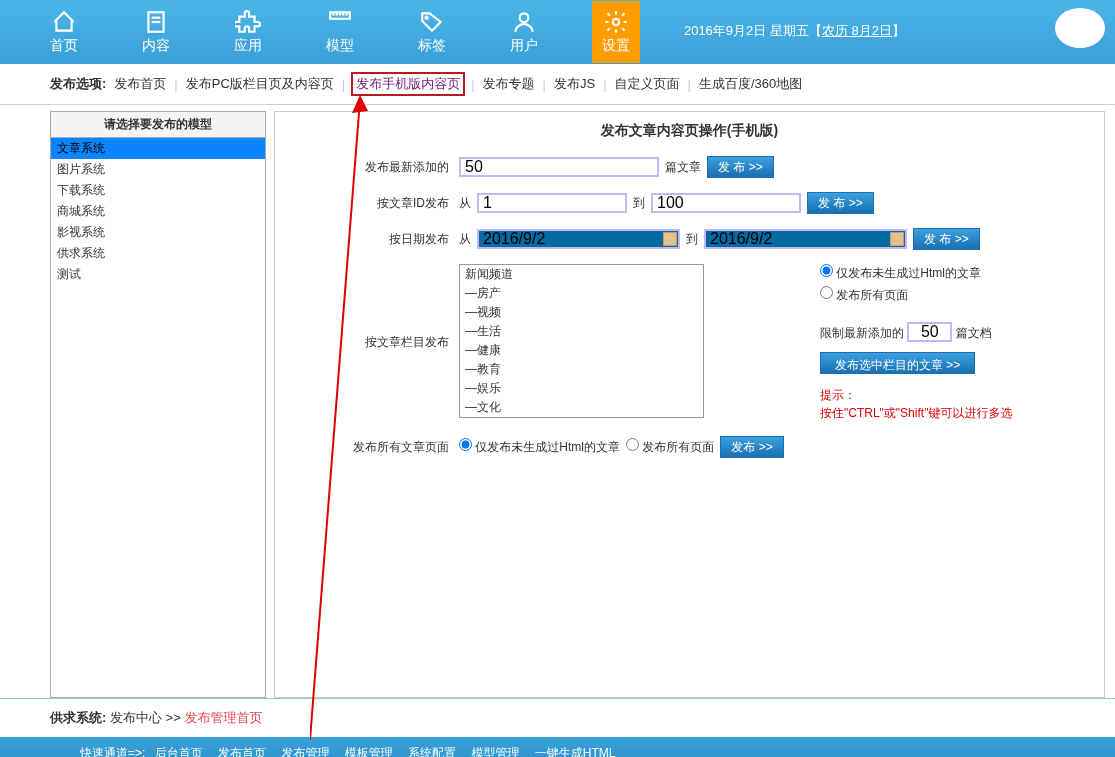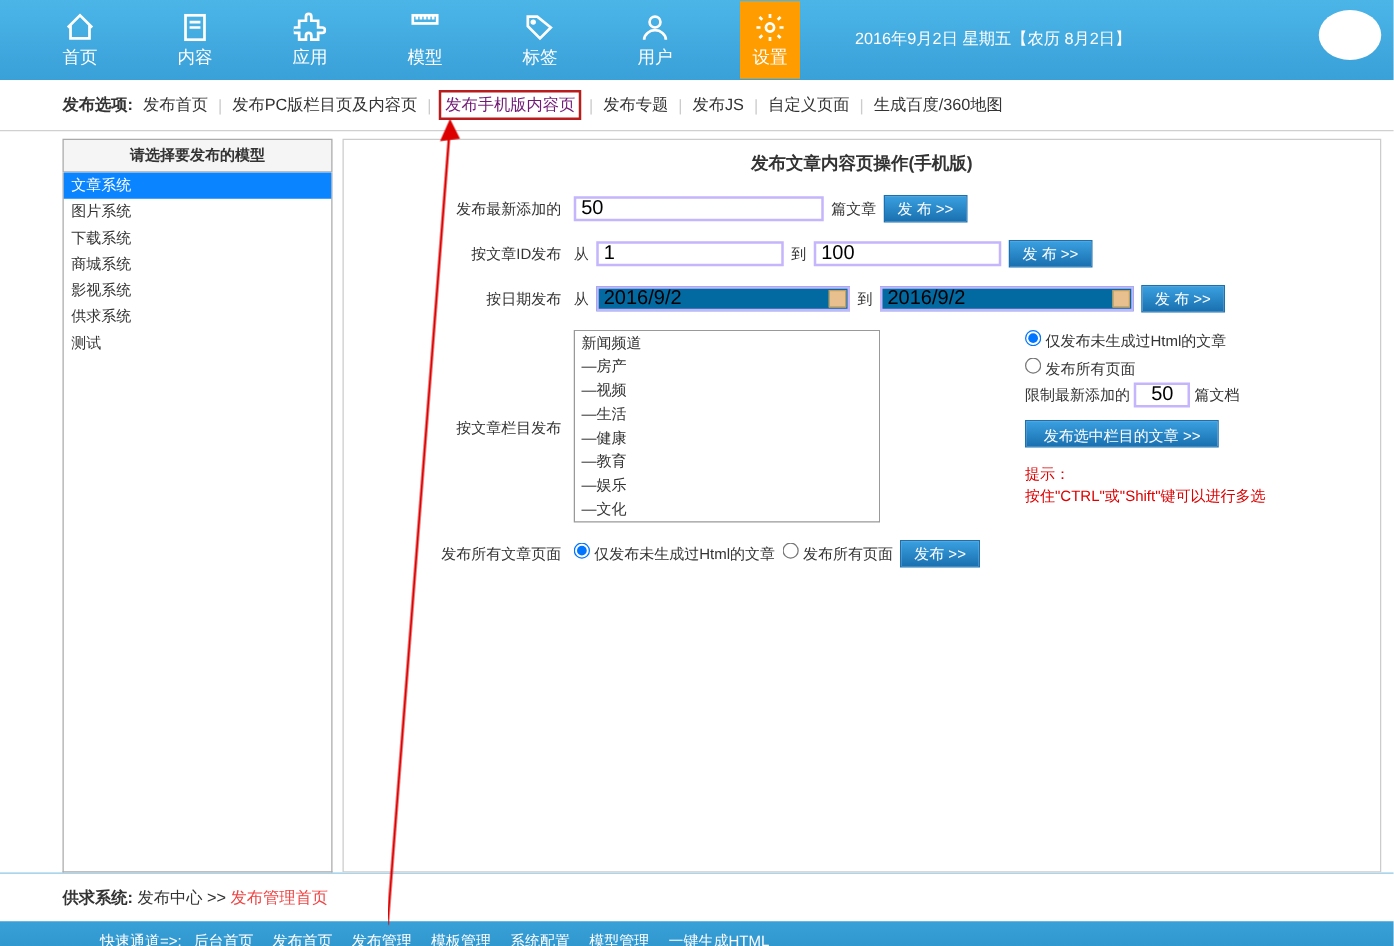--- a/index.html
+++ b/index.html
@@ -4,49 +4,49 @@
 <style>
 * { box-sizing: border-box; margin: 0; padding: 0; }
 body { font-family: "Microsoft YaHei", Arial, sans-serif; font-size: 12px; color: #333; background: #fff; width: 1115px; }
 .topbar { height: 64px; background: linear-gradient(to bottom, #4bb5e8, #3aa0d8); display: flex; align-items: center; padding: 0 0 0 40px; position: relative; }
 .nav { display: flex; gap: 44px; }
 .nav-item { display: flex; flex-direction: column; align-items: center; color: #fff; cursor: pointer; padding: 8px 10px; }
 .nav-item.active { background: #ff9c00; }
 .nav-icon { width: 26px; height: 26px; margin-bottom: 2px; }
 .nav-label { font-size: 14px; }
 .top-date { position: absolute; right: 210px; top: 22px; color: #fff; font-size: 13px; }
-.top-date a { color: #fff; }
+.top-date a { color: #fff; text-decoration: underline; }
 .cloud { position: absolute; right: 10px; top: 8px; width: 50px; height: 40px; background: #fff; border-radius: 50%; }
 .sub-tabs { padding: 8px 10px 8px 50px; border-bottom: 1px solid #d0d0d0; background: #fff; display: flex; align-items: center; gap: 6px; font-size: 13px; }
 .sub-tabs b { font-weight: bold; }
 .sub-tabs a { color: #333; text-decoration: none; padding: 0 2px; }
 .sub-tabs a.hl { color: #701a75; border: 2px solid #b91c1c; padding: 1px 3px; }
 .sep { color: #ccc; }
 .body-wrap { display: flex; padding: 6px 10px 0 50px; gap: 8px; }
 .sidebar { width: 216px; }
 .side-title { border: 1px solid #aaa; border-bottom: 1px solid #aaa; text-align: center; padding: 4px 0; background: #f5f5f5; font-weight: bold; }
 .side-list { border: 1px solid #aaa; border-top: none; height: 560px; background: #fff; }
 .side-item { padding: 2px 6px; cursor: pointer; }
-.side-item.sel { background: #0a84ff; color: #ffffff; }
+.side-item.sel { background: #0a84ff; color: #000000; }
 .main { flex: 1; border: 1px solid #ccc; padding: 10px 14px; background: #fff; min-height: 580px; }
 .main-title { text-align: center; font-weight: bold; font-size: 14px; margin-bottom: 16px; }
 .form-row { display: flex; align-items: flex-start; margin-bottom: 14px; }
 .form-label { width: 170px; text-align: right; padding-right: 10px; padding-top: 3px; }
 .form-body { flex: 1; display: flex; flex-wrap: wrap; align-items: center; gap: 6px; }
 input[type=text] { border: 2px solid #c4b5fd; padding: 2px 4px; font-size: 16px; height: 20px; }
 .w200 { width: 200px; }
 .w150 { width: 150px; }
 .wdate { width: 203px; background: #0369a1; position: relative; }
 .date-wrap { position: relative; display: inline-block; }
 .date-wrap .cal { position: absolute; right: 3px; top: 3px; width: 14px; height: 14px; background: #e8c090; border: 1px solid #c0a060; }
 .btn { background: linear-gradient(to bottom, #3aa0e0, #1a70b0); color: #fff; border: 1px solid #1a70b0; padding: 2px 10px; cursor: pointer; font-size: 12px; height: 22px; }
 .listbox { width: 245px; height: 154px; border: 1px solid #999; overflow-y: scroll; background: #fff; }
 .listbox div { padding: 1px 5px; cursor: pointer; }
 .radio-col { display: flex; flex-direction: column; gap: 4px; }
-.limit-row { margin-top: 2px; }
+.limit-row { margin-top: 18px; }
 .big-btn { padding: 4px 14px; }
 .hint { color: #d00; margin-top: 12px; line-height: 1.5; }
 .col-right { margin-left: 110px; }
 .ops-nav { padding: 10px 10px 10px 50px; border-top: 1px solid #8fc8e8; background: #fff; font-size: 13px; }
 .ops-nav a { color: #ef4444; text-decoration: none; }
 .quick { background: linear-gradient(to bottom, #3aa0d8, #2a90c8); color: #fff; padding: 8px 10px 8px 80px; font-size: 12px; }
 .quick a { color: #fff; text-decoration: none; margin: 0 6px; }
 .red-arrow { position: absolute; left: 310px; top: 95px; width: 60px; height: 650px; pointer-events: none; z-index: 100; }
 </style>
 </head>

